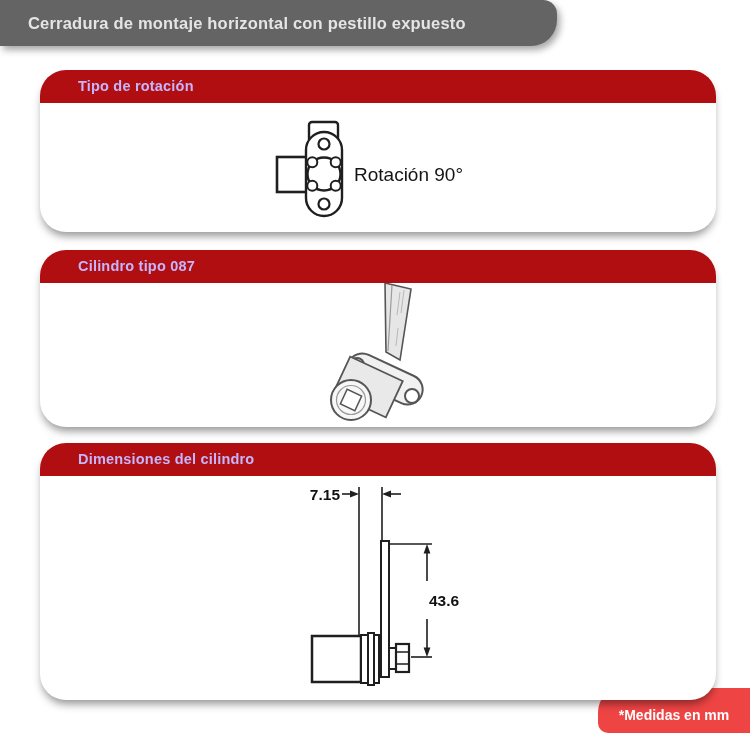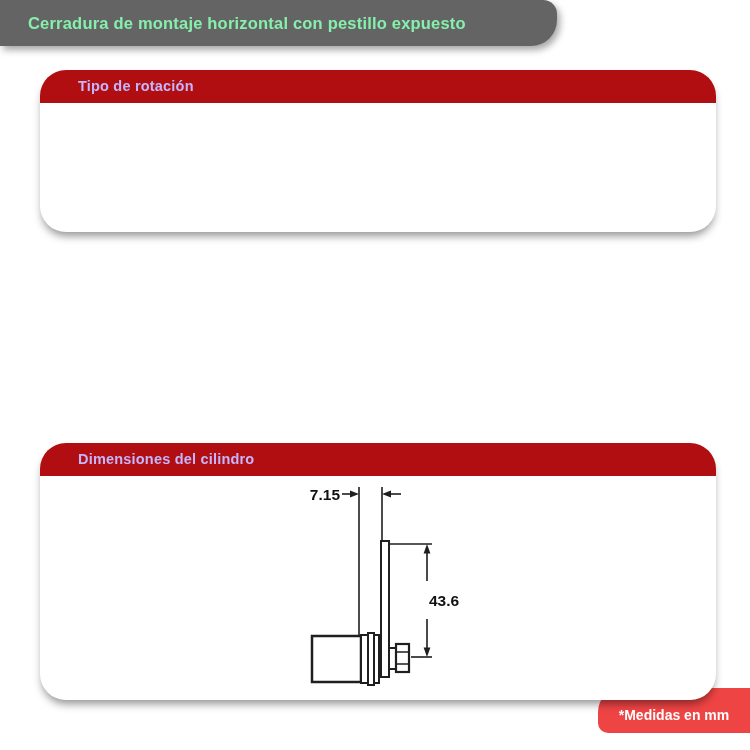--- a/index.html
+++ b/index.html
@@ -6,21 +6,21 @@
   .stage{
     position:relative;width:750px;height:750px;background:#ffffff;overflow:hidden;
     font-family:"Liberation Sans",sans-serif;
   }
   
   .banner{
     position:absolute;left:0;top:0;width:557px;height:46px;background:#646464;
     border-radius:0 14px 26px 0;box-shadow:3px 4px 7px rgba(0,0,0,.35);z-index:3;
   }
   .banner .banner-text{
-    position:absolute;left:28px;top:0;line-height:46px;color:#86efac;
+    position:absolute;left:28px;top:0;line-height:46px;color:#e5e5e5;
     font-weight:bold;font-size:16.5px;letter-spacing:.2px;white-space:nowrap;
   }
   
   .card{
     position:absolute;left:40px;width:676px;background:#ffffff;border-radius:26px;
     box-shadow:0 6px 8px -2px rgba(0,0,0,.42);z-index:2;
   }
   .card-header{
     height:33px;background:#b00e10;border-radius:26px 26px 0 0;
   }
@@ -54,22 +54,66 @@
 <div class="stage">
 
   <div class="banner">
     <span class="banner-text">Cerradura de montaje horizontal con pestillo expuesto</span>
   </div>
 
   <div class="card card1">
     <div class="card-header">
       <span class="card-title">Tipo de rotación</span>
     </div>
+    <div class="card-body">
+      <svg width="674" height="128" viewBox="0 0 674 128">
+
+        <rect x="269" y="19" width="29" height="20" rx="3" class="ink" stroke-width="2.4"></rect>
+
+        <rect x="237" y="54" width="33" height="35" class="ink" stroke-width="2.6"></rect>
+
+        <rect x="266" y="29" width="36" height="84" rx="18" class="ink" stroke-width="2.4"></rect>
+
+        <circle cx="284" cy="41" r="5.5" class="ink" stroke-width="2.2"></circle>
+        <circle cx="284" cy="101" r="5.5" class="ink" stroke-width="2.2"></circle>
+
+        <circle cx="284" cy="71" r="16.5" class="ink" stroke-width="2.4"></circle>
+        <circle cx="295.7" cy="59.3" r="5" class="ink" stroke-width="2"></circle>
+        <circle cx="272.3" cy="59.3" r="5" class="ink" stroke-width="2"></circle>
+        <circle cx="295.7" cy="82.7" r="5" class="ink" stroke-width="2"></circle>
+        <circle cx="272.3" cy="82.7" r="5" class="ink" stroke-width="2"></circle>
+
+        <text x="314" y="78" class="caption-text">Rotación 90°</text>
+      </svg>
+    </div>
   </div>
 
+  <div class="card card2">
+    <div class="card-header">
+      <span class="card-title">Cilindro tipo 087</span>
+    </div>
+    <div class="card-body">
+      <svg width="674" height="143" viewBox="0 0 674 143">
+
+        <path d="M345,0 L371,6 L360,77 L346,69 Z" fill="#e6e6e6" stroke="#555555" stroke-width="1.6"></path>
+        <path d="M352,2 L348,68" stroke="#9a9a9a" stroke-width="1.2" fill="none"></path>
+        <path d="M360,9 L357,32 M364,7 L361,30 M358,45 L356,63" stroke="#b8b8b8" stroke-width="1" fill="none"></path>
+
+        <rect x="305" y="81" width="80" height="30" rx="15" transform="rotate(25 345 96)" fill="#f1f1f1" stroke="#555555" stroke-width="2"></rect>
+        <circle cx="317" cy="82" r="7" fill="#ffffff" stroke="#555555" stroke-width="2"></circle>
+        <circle cx="372" cy="113" r="7" fill="#ffffff" stroke="#555555" stroke-width="2"></circle>
+
+        <rect x="299" y="84" width="58" height="40" transform="rotate(25 328 104)" fill="#e9e9e9" stroke="#555555" stroke-width="1.8"></rect>
+
+        <circle cx="311" cy="117" r="20" fill="#f7f7f7" stroke="#555555" stroke-width="2"></circle>
+        <circle cx="311" cy="117" r="14.5" fill="none" stroke="#999999" stroke-width="1.2"></circle>
+        <rect x="303" y="109" width="16" height="16" transform="rotate(25 311 117)" fill="#ffffff" stroke="#555555" stroke-width="1.5"></rect>
+      </svg>
+    </div>
+  </div>
 
   <div class="card card3">
     <div class="card-header">
       <span class="card-title">Dimensiones del cilindro</span>
     </div>
     <div class="card-body">
       <svg width="674" height="223" viewBox="0 0 674 223">
 
         <path d="M319,11 V161" class="dim" stroke-width="1.6"></path>
         <path d="M342,11 V64" class="dim" stroke-width="1.6"></path>

